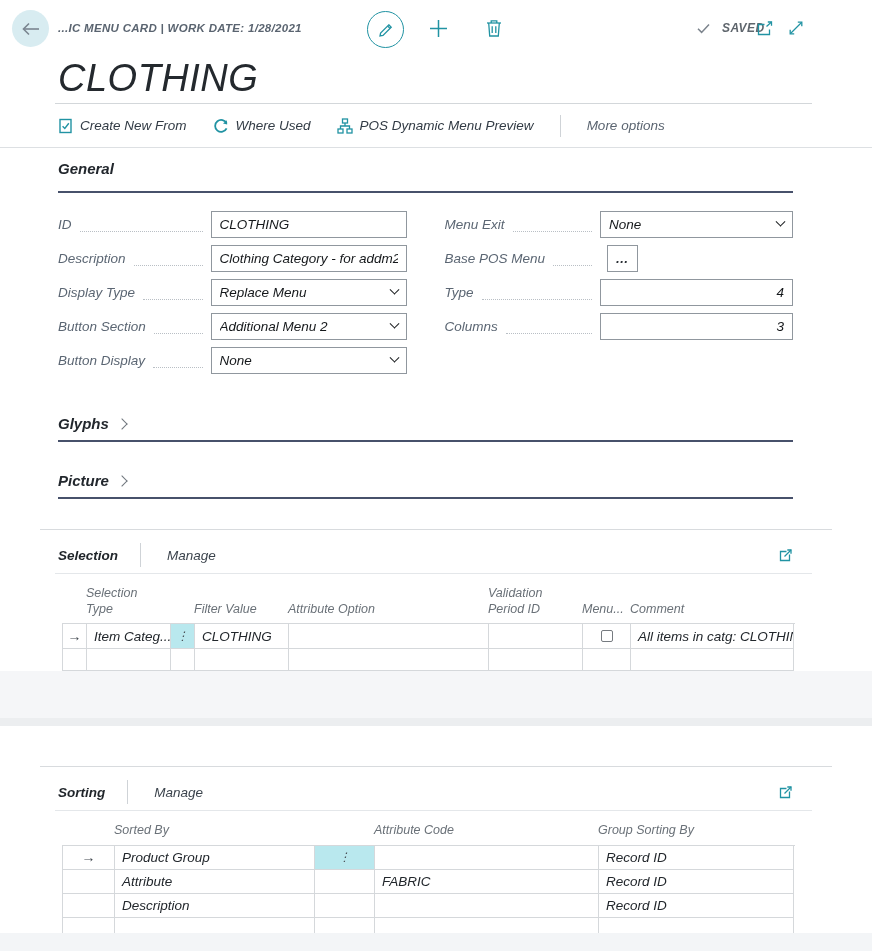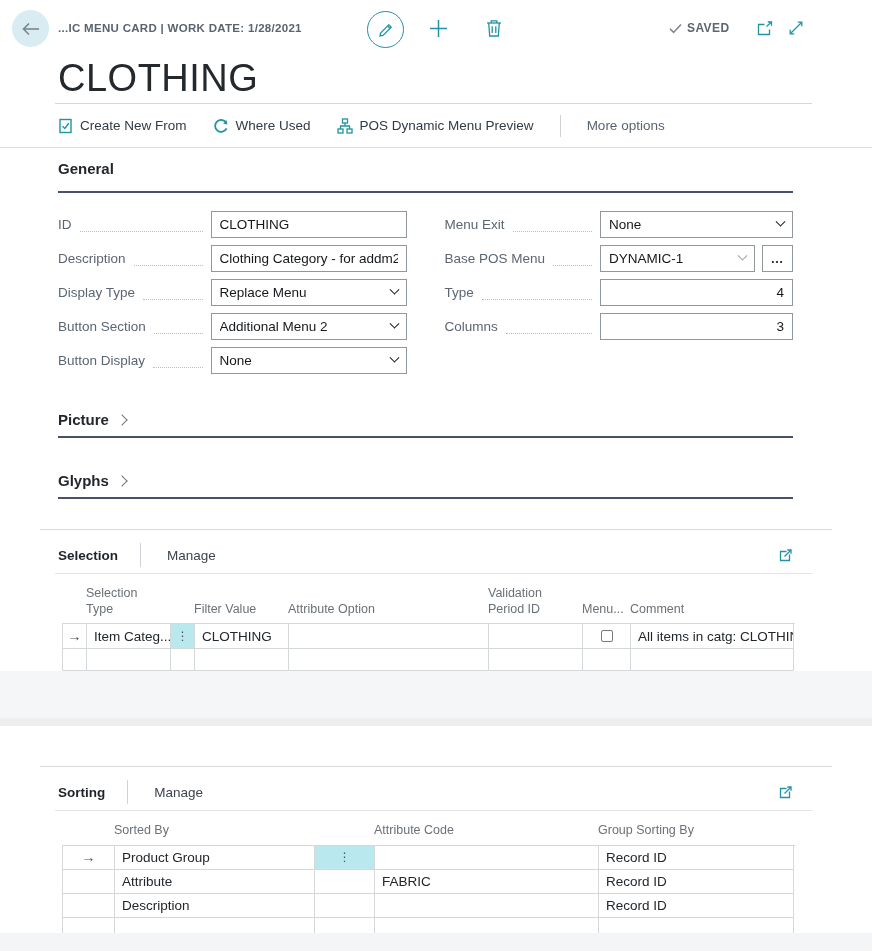--- a/index.html
+++ b/index.html
@@ -4,33 +4,33 @@
 <style>
   * { box-sizing: border-box; margin: 0; padding: 0; }
   html,body { width: 872px; height: 951px; }
   body {
     font-family: "Liberation Sans", sans-serif;
     background: #fff;
     color: #22272c;
     position: relative;
     overflow: hidden;
   }
-  .canvas { position: relative; width: 872px; height: 951px; }
+  .canvas { position: relative; width: 872px; height: 951px; font-style: italic; }
 
   
   .topbar { position: relative; height: 48px; }
   .back-btn { position: absolute; left: 12px; top: 10px; width: 37px; height: 37px;
     border-radius: 50%; background: #d8ecf1; display: flex; align-items: center; justify-content: center; cursor: pointer; }
   .crumb { position: absolute; left: 58px; top: 22px; font-size: 11.5px; font-weight: 600;
     letter-spacing: .3px; color: #5a6470; white-space: nowrap; }
   .edit-btn { position: absolute; left: 367px; top: 11px; width: 37px; height: 37px;
     border: 1.5px solid #2193a3; border-radius: 50%; display: flex; align-items: center; justify-content: center;
     color: #2193a3; font-size: 16px; cursor: pointer; }
   .tb-icon { position: absolute; cursor: pointer; display: flex; align-items: center; }
-  .saved { position: absolute; left: 669px; top: 21px; display: flex; align-items: center; gap: 5px;
+  .saved { position: absolute; left: 697px; top: 21px; display: flex; align-items: center; gap: 12px;
     font-size: 12px; font-weight: 600; letter-spacing: .4px; color: #5f666d; }
 
   
   .page-title { margin: 7px 0 0 58px; font-size: 38px; font-weight: 300; letter-spacing: .5px;
     color: #24292e; height: 48px; line-height: 46px; }
   .hline { height: 1px; background: #d3d7da; margin: 0 60px 0 55px; }
   .actionbar { height: 44px; display: flex; align-items: center; padding-left: 58px; gap: 26px;
     border-bottom: 1px solid #dde0e3; margin-right: 0; }
   .act { display: flex; align-items: center; gap: 7px; font-size: 13.5px; color: #323b45; cursor: pointer; white-space: nowrap; }
   .vdiv { width: 1px; height: 22px; background: #cfd3d7; }
@@ -234,50 +234,46 @@
         <span class="dots"></span>
         <div class="ctl select">
           <span class="val">None</span>
           <span class="chev"></span>
         </div>
       </div>
       <div class="frow">
         <span class="flabel">Base POS Menu</span>
         <span class="dots"></span>
         <div class="combo-wrap">
-          <div class="ctl select">
-            <span class="val">DYNAMIC-1</span>
-            <span class="chev light"></span>
-          </div>
           <div class="assist-btn">…</div>
         </div>
       </div>
       <div class="frow">
         <span class="flabel">Type</span>
         <span class="dots"></span>
         <div class="ctl num">
             <span class="val">4</span>
           </div>
       </div>
       <div class="frow">
         <span class="flabel">Columns</span>
         <span class="dots"></span>
         <div class="ctl num">
             <span class="val">3</span>
           </div>
       </div>
     </div>
   </div>
 
+  <div class="collapsed glyphs">
+    <span class="chead">Glyphs</span>
+    <span class="rchev"></span>
+  </div>
   <div class="collapsed">
     <span class="chead">Picture</span>
-    <span class="rchev"></span>
-  </div>
-  <div class="collapsed glyphs">
-    <span class="chead">Glyphs</span>
     <span class="rchev"></span>
   </div>
 
   <div class="part-sep"></div>
   <section>
     <div class="part-head">
       <span class="part-title">Selection</span>
       <span class="vdiv"></span>
       <span class="manage">Manage</span>
       <span class="spacer"></span>

